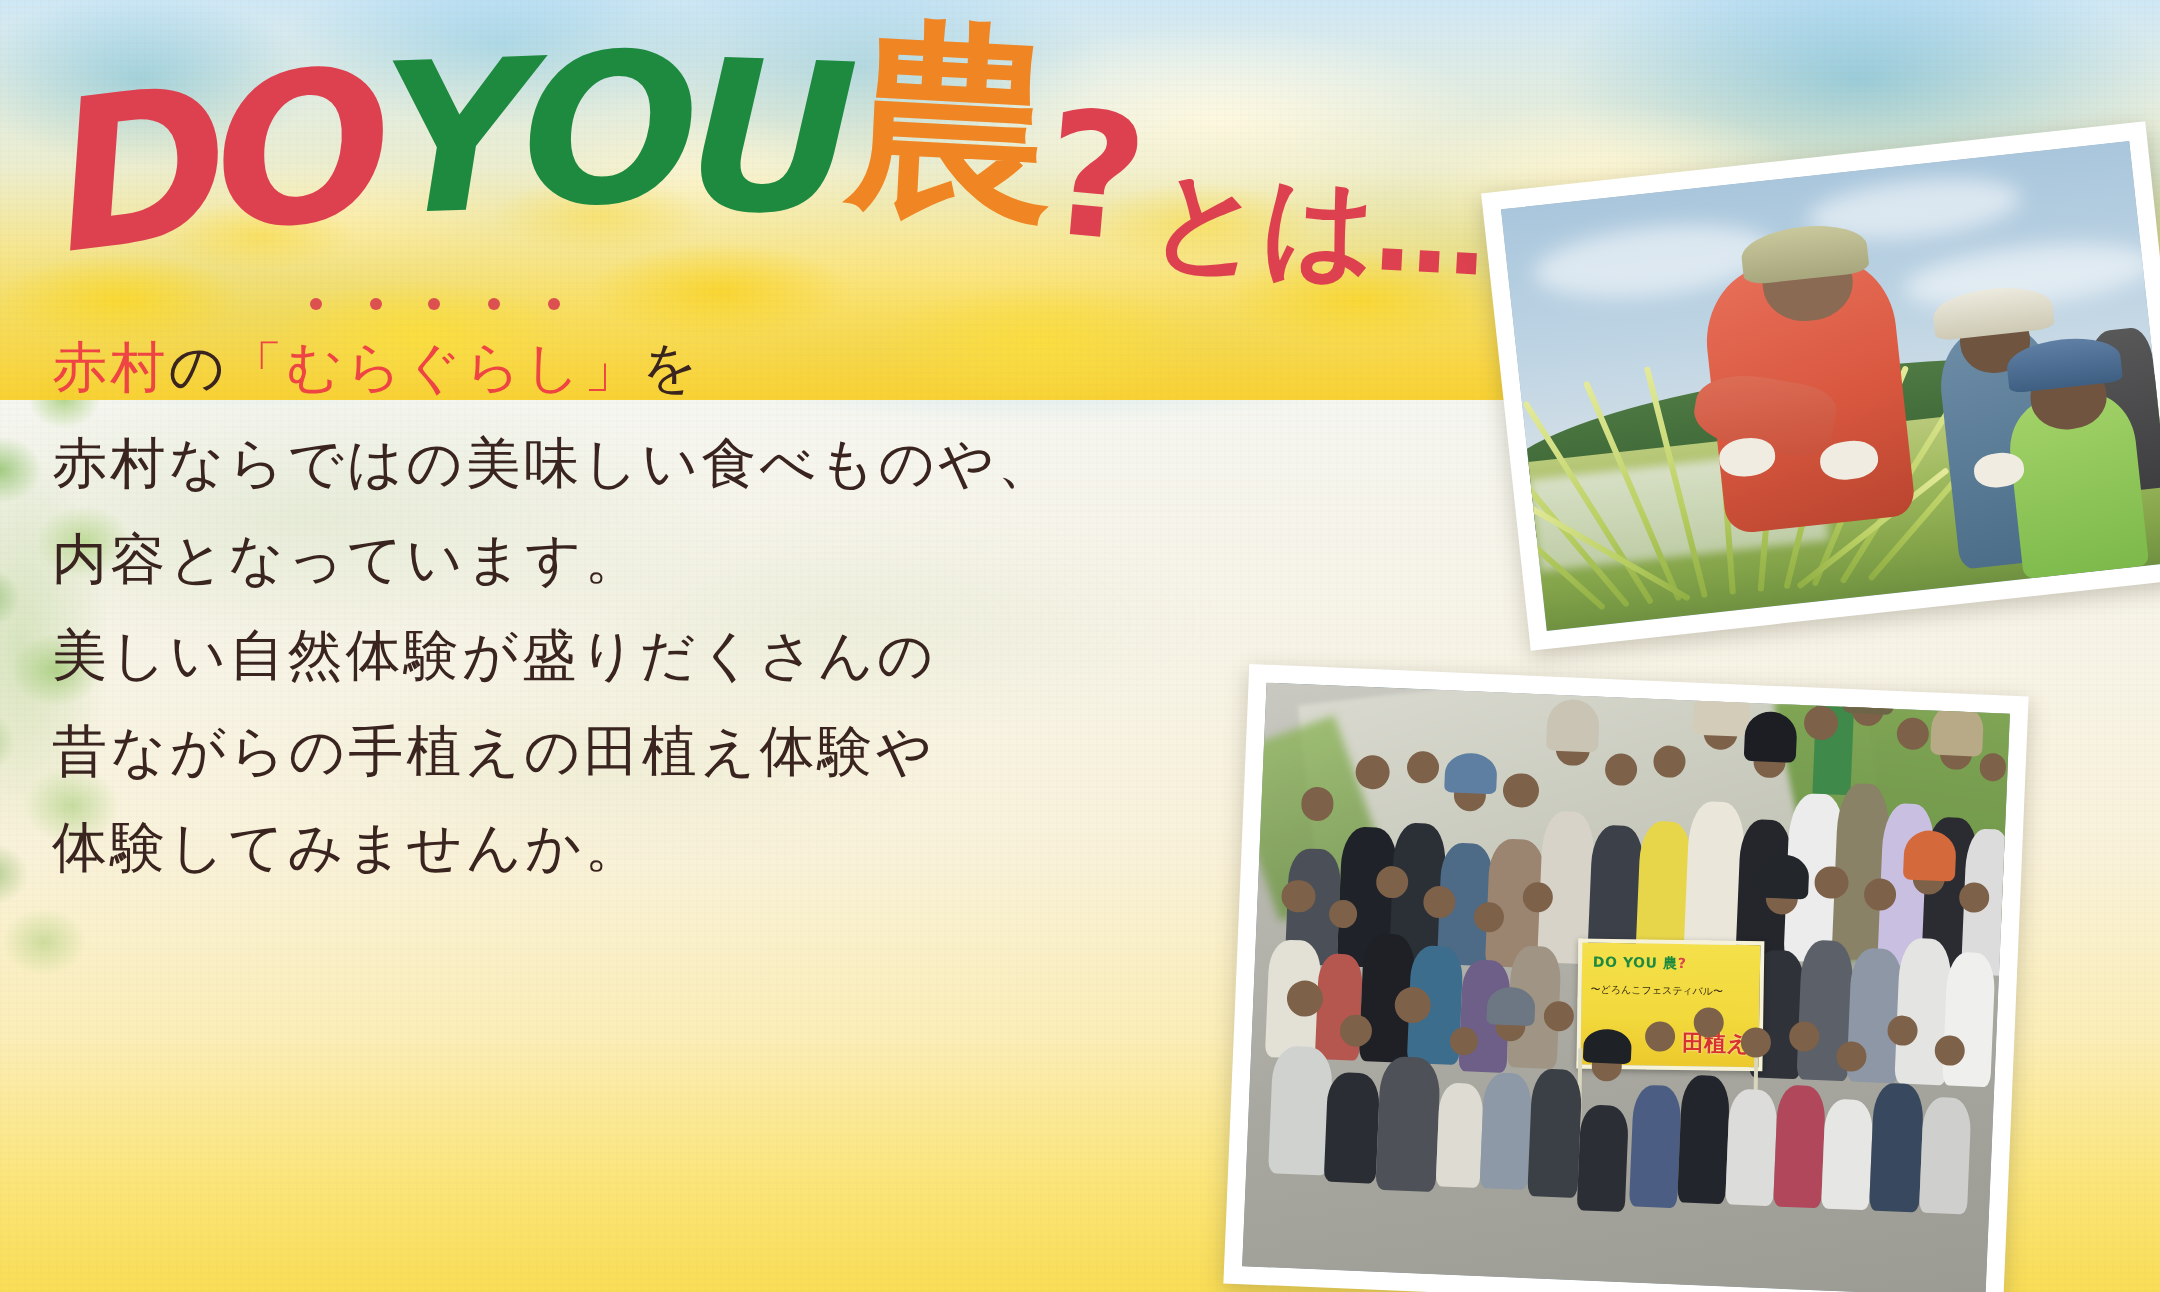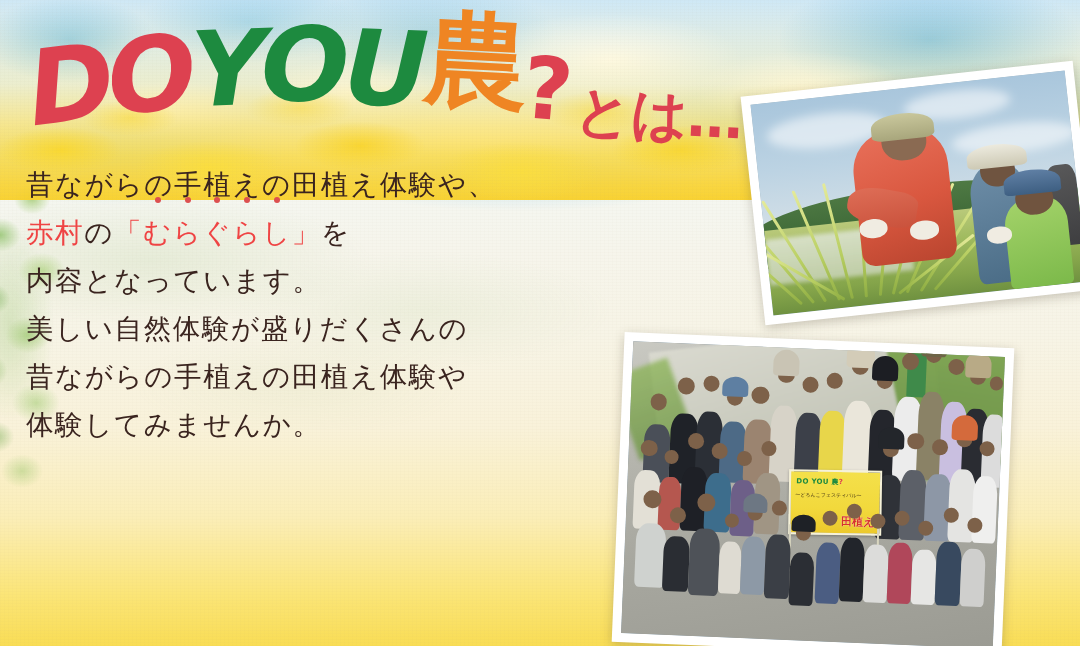--- a/index.html
+++ b/index.html
@@ -445,26 +445,26 @@
       <span class="t-seg t-latin t-o3">O</span>
       <span class="t-seg t-latin t-u">U</span>
       <span class="t-seg t-nou">農</span>
       <span class="t-seg t-q">?</span>
       <span class="t-seg t-toha">とは…</span>
     </div>
   </div>
 
   <div class="body-copy">
 
-    <div class="bline">昔ながらの手植えの田植え体験や、</div>
 
     <div class="bline">
       <span class="brk">赤村</span><span class="ink">の</span><span class="brk">「</span><span class="dotted brk"><span>む</span><span>ら</span><span>ぐ</span><span>ら</span><span>し</span></span><span class="brk">」</span><span class="ink">を</span>
     </div>
 
+    <div class="bline">赤村ならではの美味しい食べものや、</div>
     <div class="bline">内容となっています。</div>
     <div class="bline">美しい自然体験が盛りだくさんの</div>
     <div class="bline">昔ながらの手植えの田植え体験や</div>
     <div class="bline">体験してみませんか。</div>
   </div>
 
   <div class="photo" id="photo-rice">
     <div class="inner">
       <div class="rice-scene">
         <div class="rice-sky"></div>

